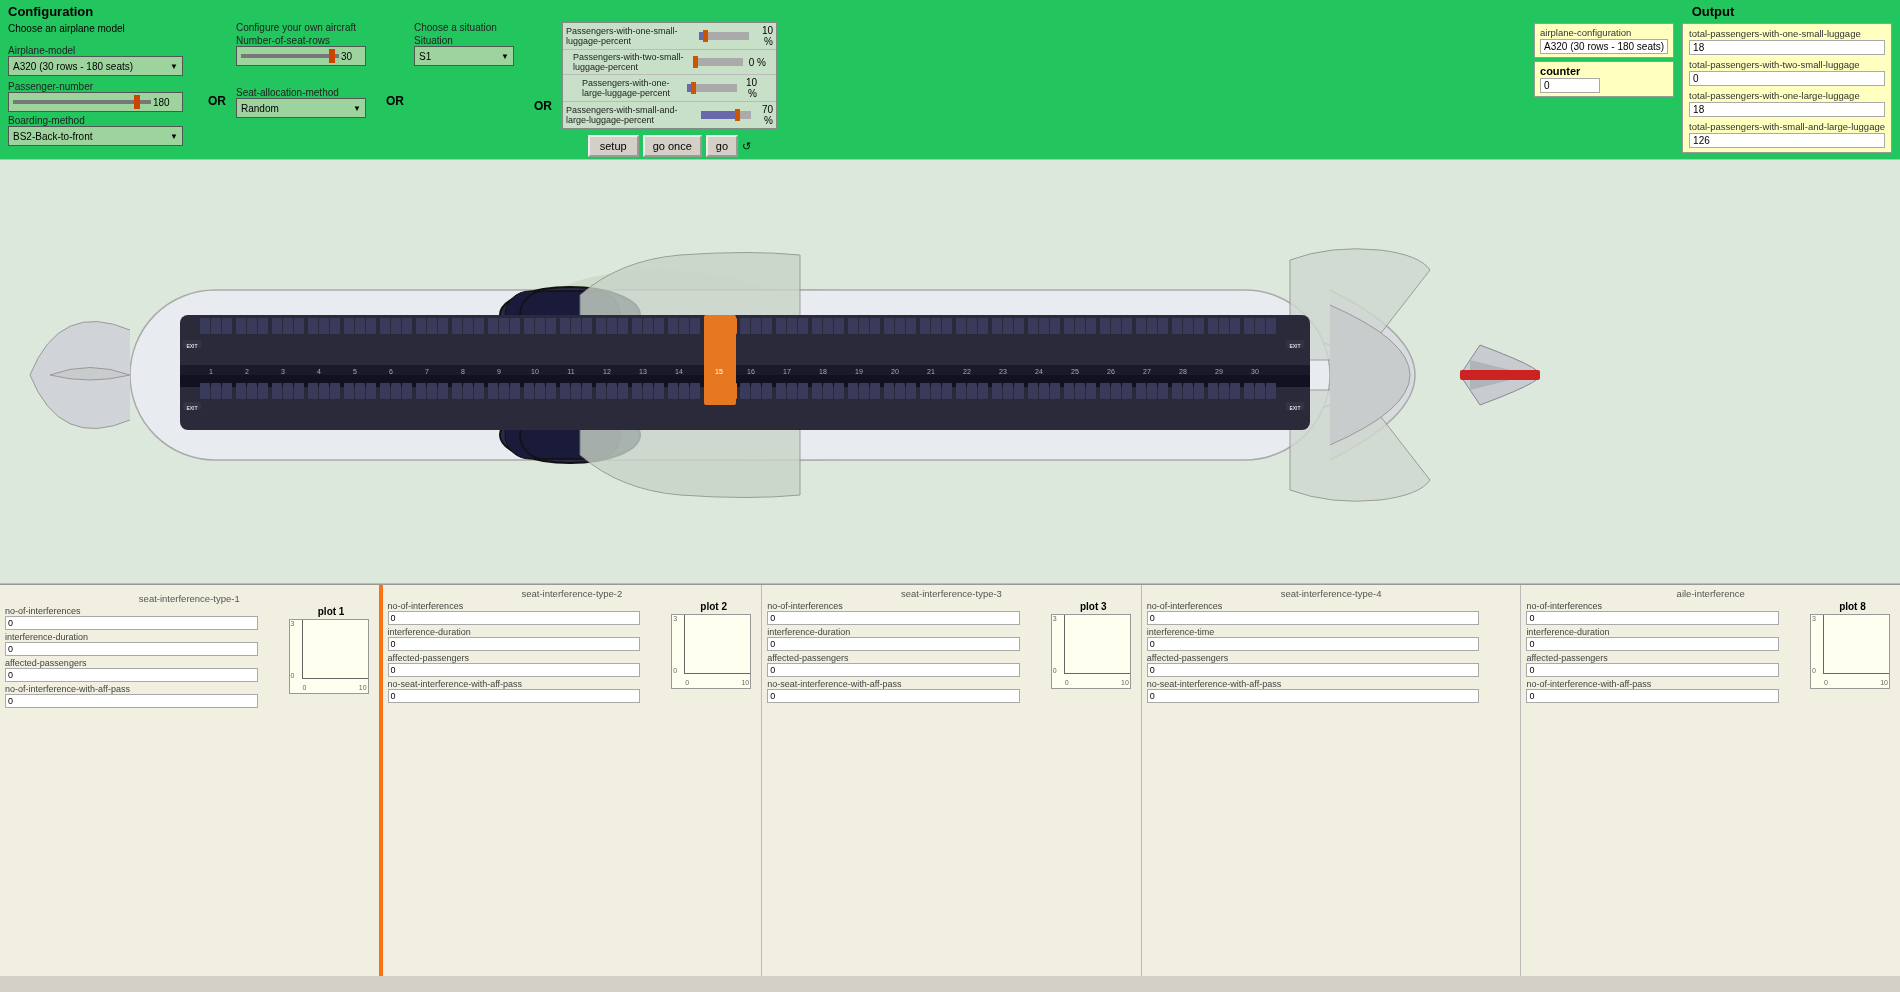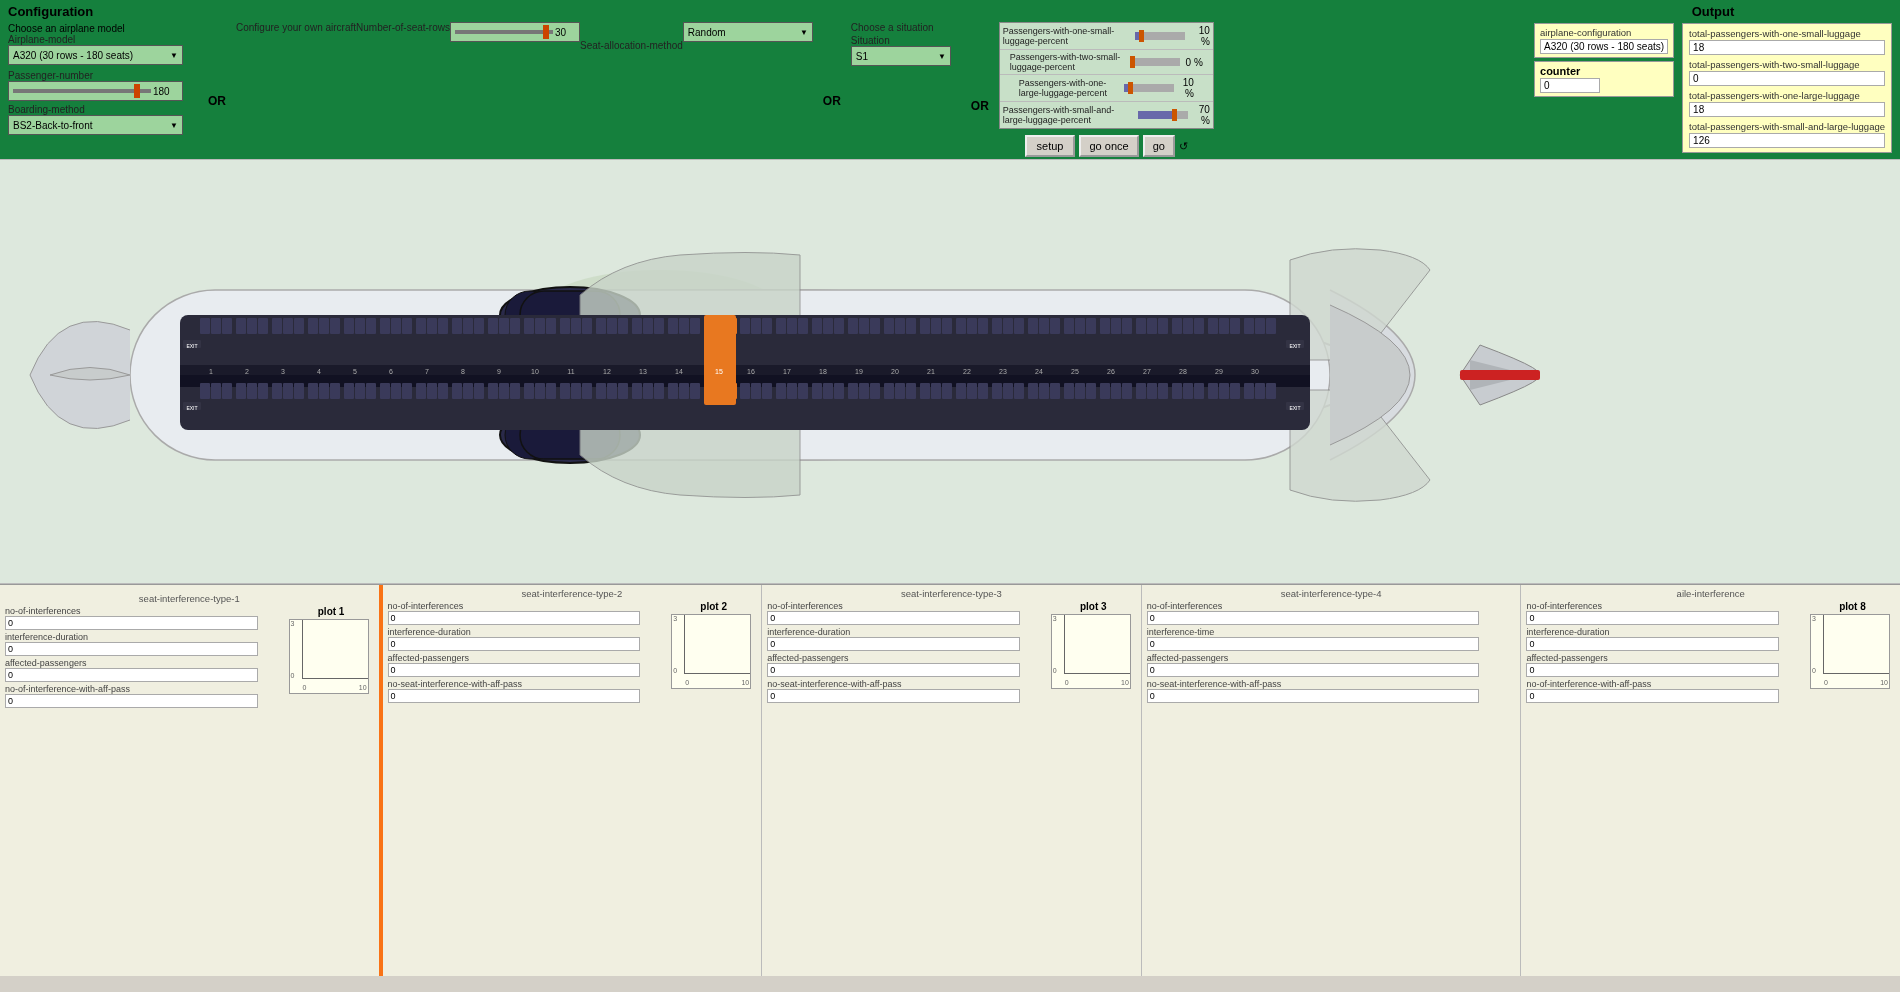--- a/index.html
+++ b/index.html
@@ -2,25 +2,25 @@
 <html><head>
   <meta charset="utf-8">
   <style>
     * { box-sizing: border-box; margin: 0; padding: 0; }
     body { background: #d4d0c8; font-family: Arial, sans-serif; font-size: 11px; width: 1900px; height: 992px; overflow: hidden; }
     
   </style>
 </head>
 <body>
 
-<div style="background:#15803d; padding:4px 8px 2px 8px; display:flex; align-items:flex-start; gap:0;">
+<div style="background:#22c55e; padding:4px 8px 2px 8px; display:flex; align-items:flex-start; gap:0;">
 
   <div style="display:flex; flex-direction:column; min-width:190px;">
     <div style="font-size:13px; font-weight:bold; margin-bottom:4px;">Configuration</div>
-    <div style="font-size:10px; margin-bottom:0;">Choose an airplane model</div>
+    <div style="font-size:10px; margin-bottom:11px;">Choose an airplane model</div>
 
     <div style="font-size:10px; color:#222;">Airplane-model</div>
     <div style="background:#9dd49d; border:1px solid #555; padding:2px 4px; width:175px; font-size:10px; display:flex; align-items:center; justify-content:space-between; cursor:pointer; height:20px; margin-bottom:3px;">
       <span>A320 (30 rows - 180 seats)</span>
       <span style="font-size:8px;">▼</span>
     </div>
 
     <div style="font-size:10px; color:#222; margin-top:2px;">Passenger-number</div>
     <div style="background:#9dd49d; border:1px solid #555; padding:1px 4px; width:175px; height:20px; display:flex; align-items:center; gap:2px; margin-bottom:3px;">
       <div style="flex:1; height:4px; background:#777; position:relative;">
@@ -31,21 +31,21 @@
 
     <div style="font-size:10px; color:#222;">Boarding-method</div>
     <div style="background:#9dd49d; border:1px solid #555; padding:2px 4px; width:175px; font-size:10px; display:flex; align-items:center; justify-content:space-between; cursor:pointer; height:20px;">
       <span>BS2-Back-to-front</span>
       <span style="font-size:8px;">▼</span>
     </div>
   </div>
 
   <div style="font-size:12px; font-weight:bold; align-self:center; margin:0 10px; margin-top:40px;">OR</div>
 
-  <div style="display:flex; flex-direction:row; min-width:140px; margin-top:18px;">
+  <div style="display:flex; flex-direction:column; min-width:140px; margin-top:18px;">
     <div style="font-size:10px; color:#222; margin-bottom:2px;">Configure your own aircraft</div>
     <div style="font-size:10px; color:#222;">Number-of-seat-rows</div>
     <div style="background:#9dd49d; border:1px solid #555; padding:1px 4px; width:130px; height:20px; display:flex; align-items:center; gap:2px; margin-bottom:3px;">
       <div style="flex:1; height:4px; background:#777; position:relative;">
         <div style="width:6px; height:14px; background:#cc4400; position:absolute; top:-5px; left:90%; cursor:pointer;"></div>
       </div>
       <span style="font-size:10px; min-width:20px;">30</span>
     </div>
 
     <div style="font-size:10px; color:#222; margin-top:18px;">Seat-allocation-method</div>

